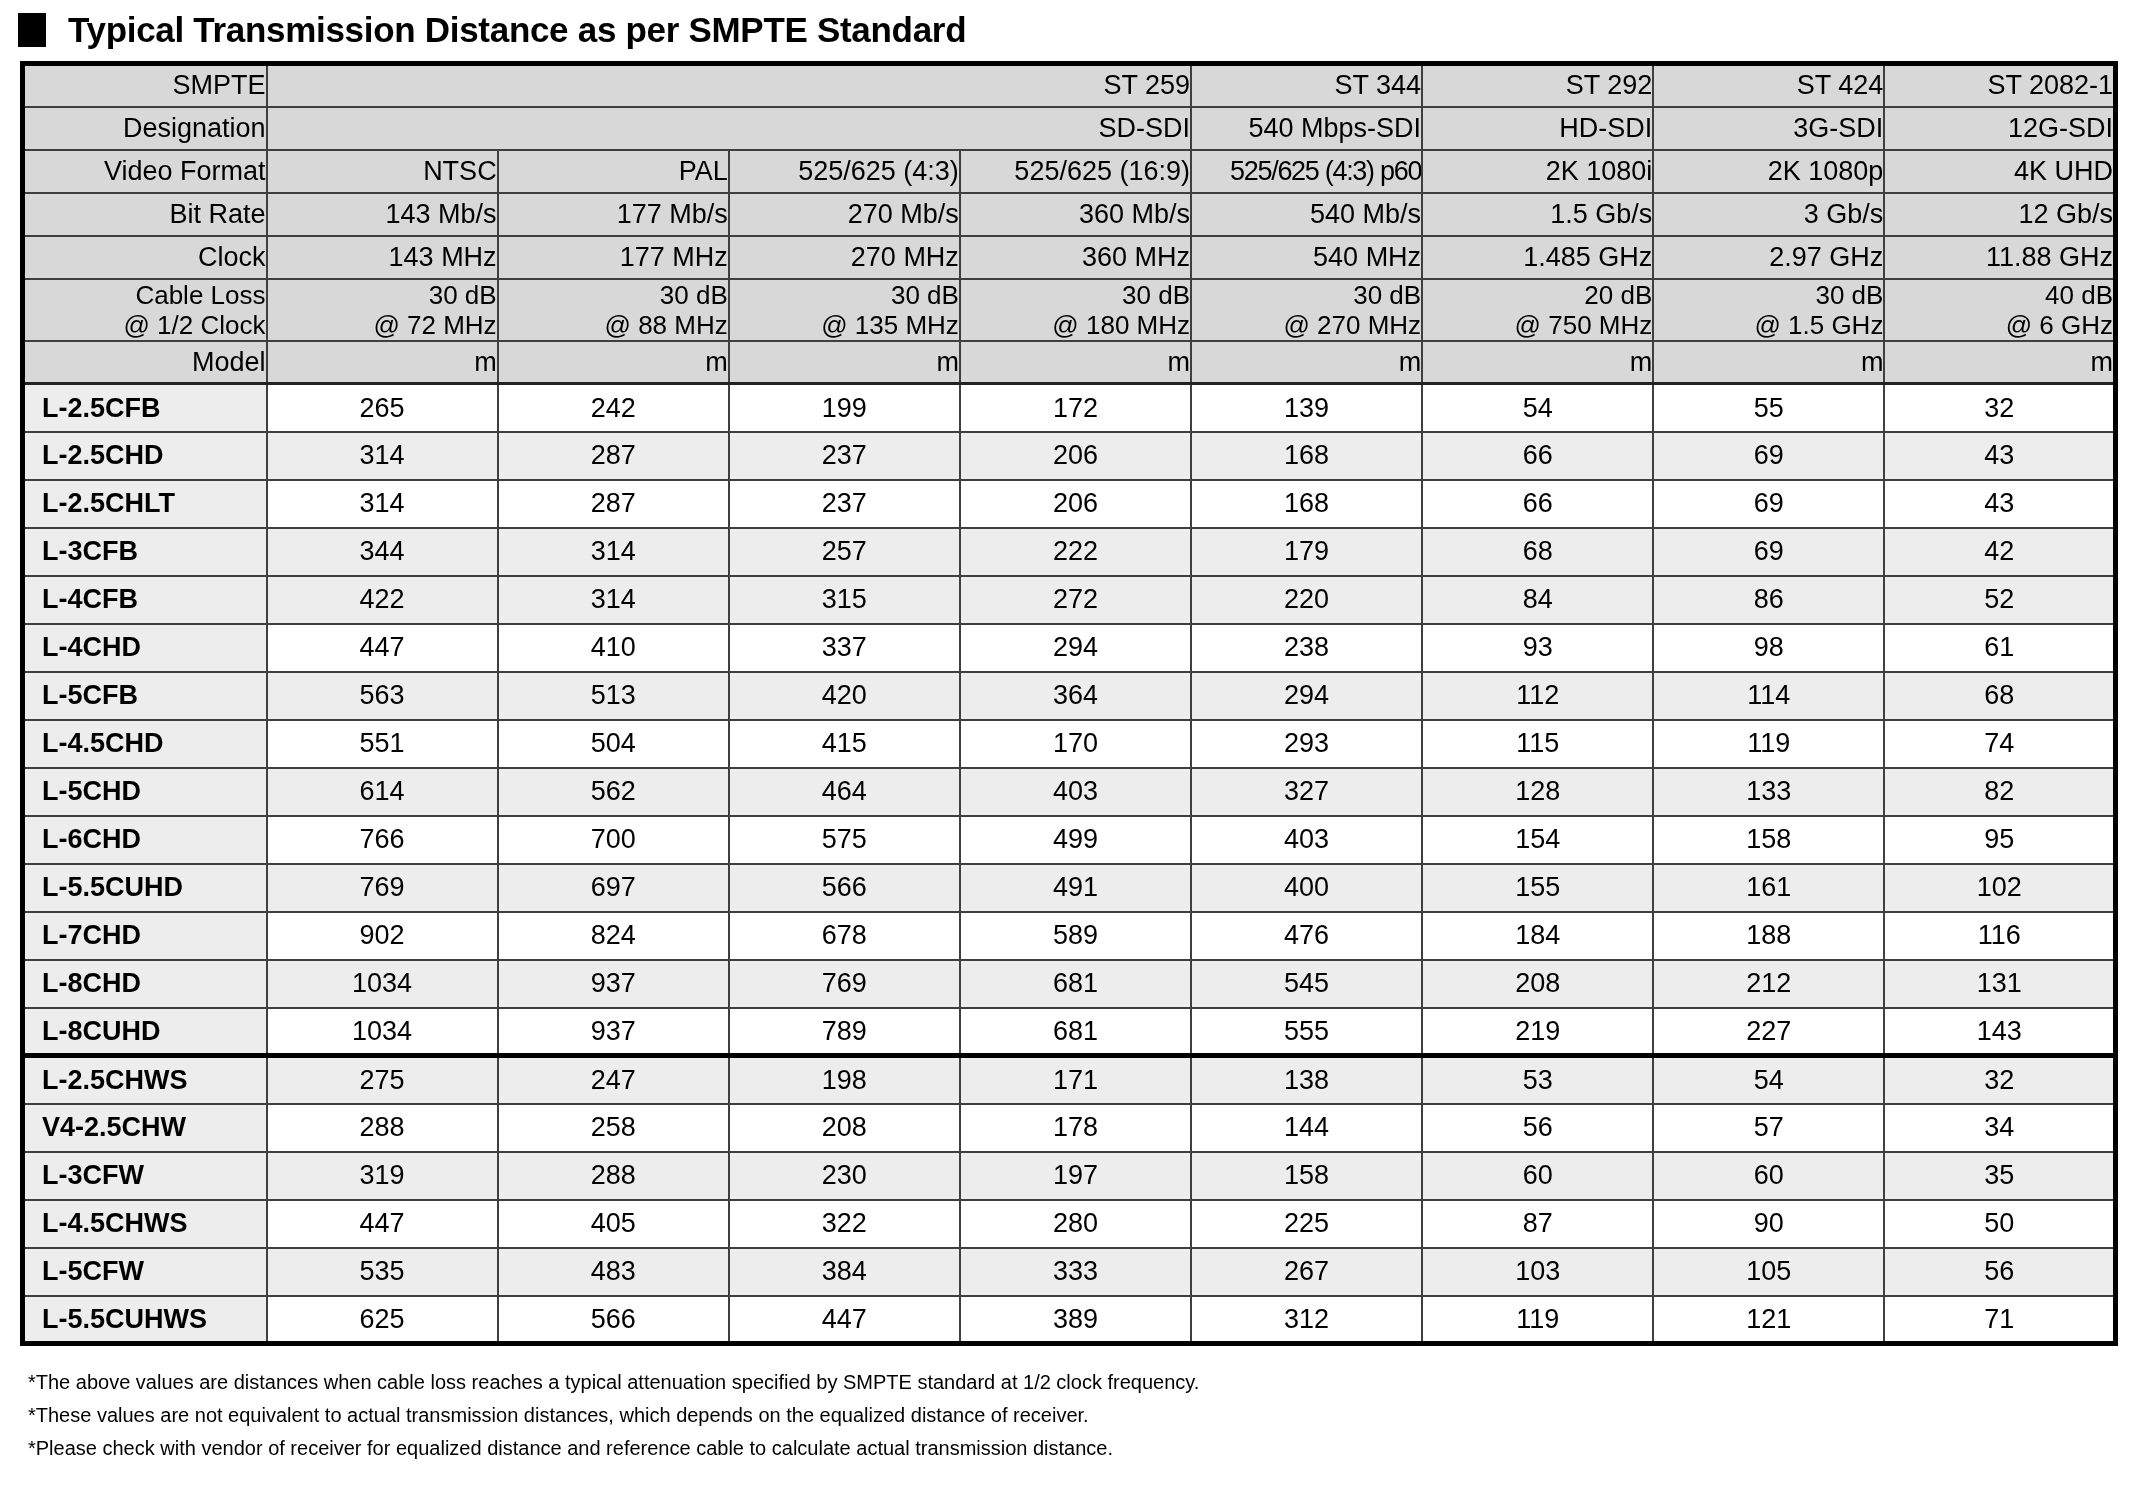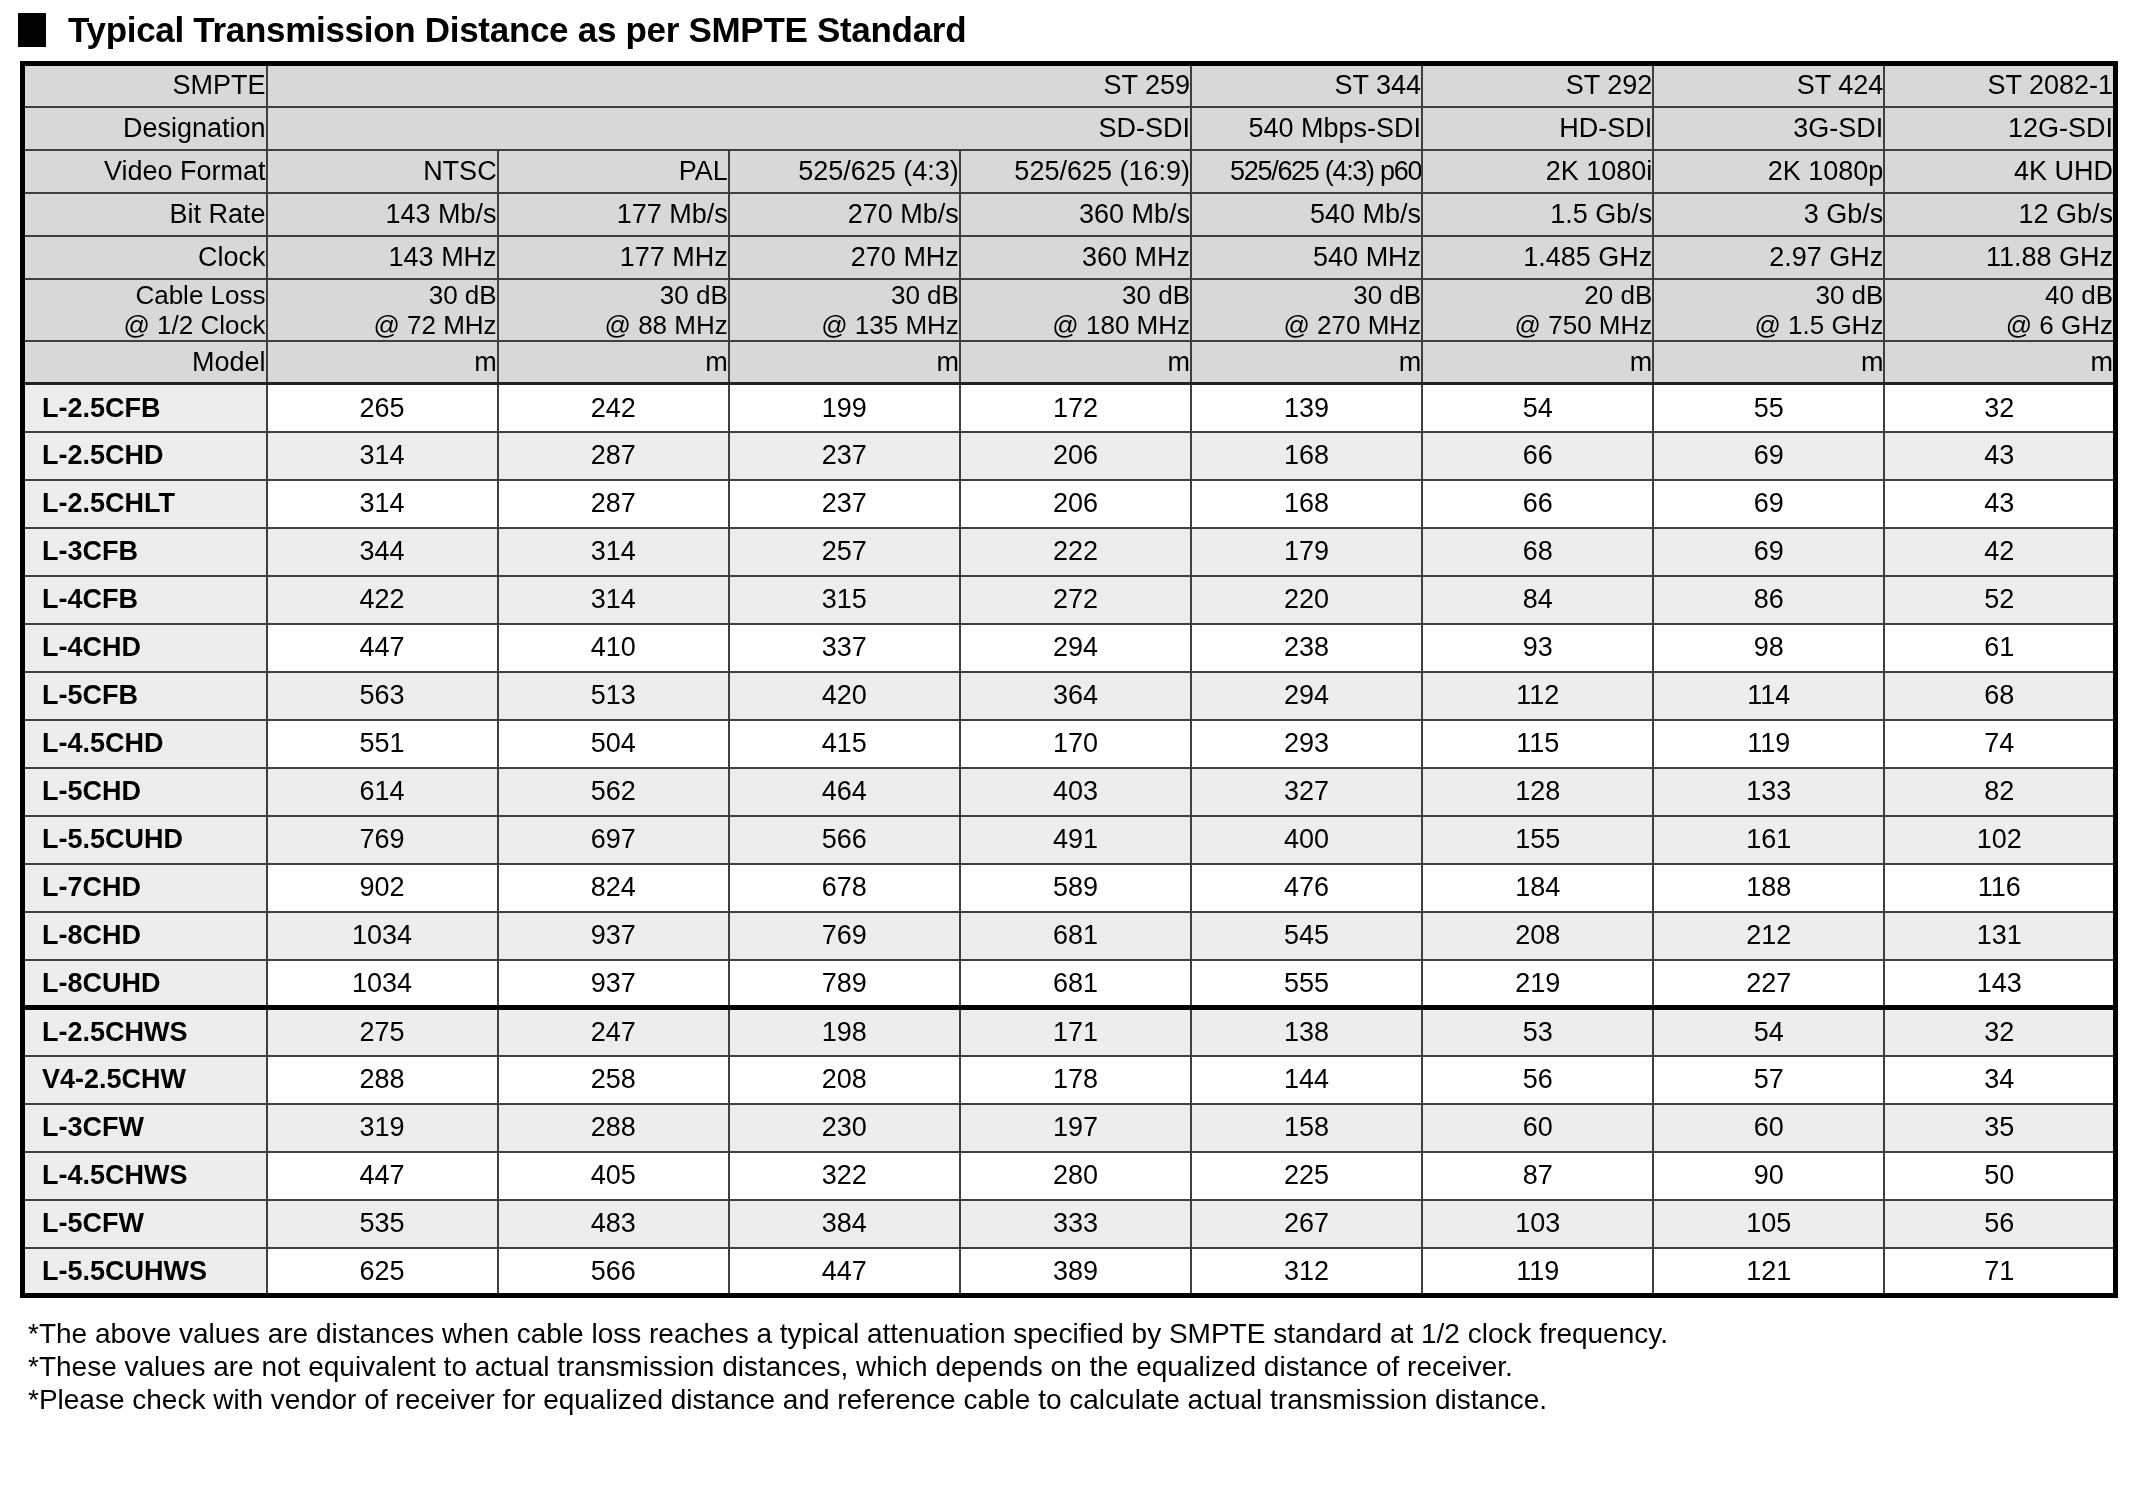--- a/index.html
+++ b/index.html
@@ -33,21 +33,21 @@
   .tx tbody tr.stripe { background: var(--stripe-bg, #ededed); margin-top: 11px; }
   .tx tbody th.model-cell {
     background: var(--stripe-bg, #ededed);
     text-align: left; padding-left: 17px; font-weight: bold;
   }
   .tx tbody tr:first-child th, .tx tbody tr:first-child td { border-top: 3px solid #222; }
   .tx tbody tr.section-start th, .tx tbody tr.section-start td { border-top: 5px solid var(--border-outer, #000); }
   .condensed { font-size: 23px; letter-spacing: -1.3px; }
 
   .footnotes { margin: 22px 0 0 28px; }
-  .footnotes p { margin: 0 0 5px 0; font-size: 28px; line-height: 28px; }
+  .footnotes p { margin: 0 0 5px 0; font-size: 20px; line-height: 28px; }
 </style>
 </head>
 <body>
 
 <div class="page">
 
   <div class="title-row">
     <span class="title-square"></span>
     <h1 class="page-title">Typical Transmission Distance as per SMPTE Standard</h1>
   </div>
@@ -256,20 +256,31 @@
         <tr class="stripe">
           <th class="model-cell">L-5CHD</th>
           <td>614</td>
           <td>562</td>
           <td>464</td>
           <td>403</td>
           <td>327</td>
           <td>128</td>
           <td>133</td>
           <td>82</td>
+        </tr>
+        <tr>
+          <th class="model-cell">L-6CHD</th>
+          <td>766</td>
+          <td>700</td>
+          <td>575</td>
+          <td>499</td>
+          <td>403</td>
+          <td>154</td>
+          <td>158</td>
+          <td>95</td>
         </tr>
         <tr class="stripe">
           <th class="model-cell">L-5.5CUHD</th>
           <td>769</td>
           <td>697</td>
           <td>566</td>
           <td>491</td>
           <td>400</td>
           <td>155</td>
           <td>161</td>

